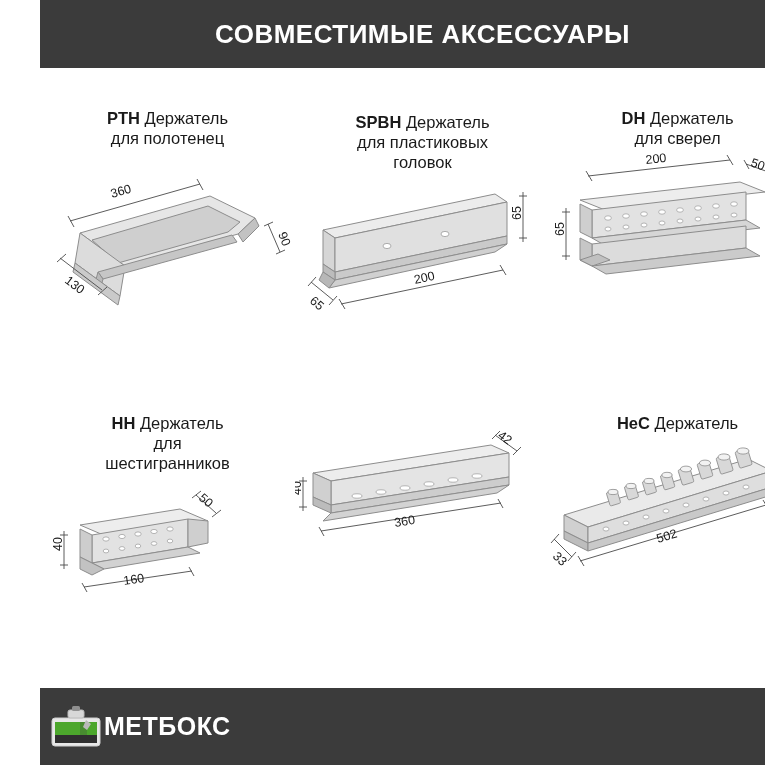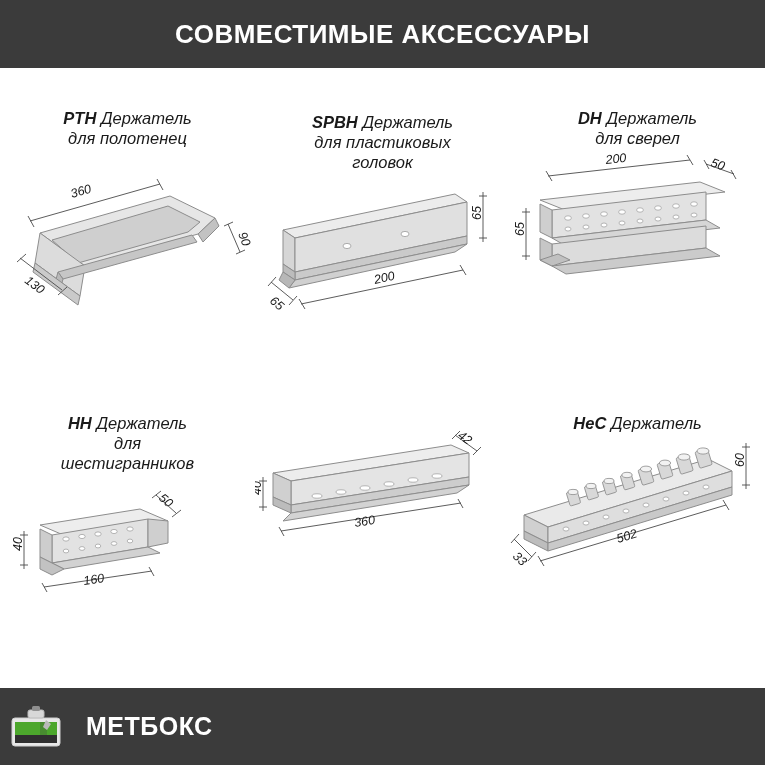--- a/index.html
+++ b/index.html
@@ -3,21 +3,21 @@
 <meta charset="utf-8">
 <style>
   html,body{margin:0;padding:0;}
   body{
     width:765px;height:765px;
     background:#ffffff;
     font-family:"Liberation Sans", sans-serif;
     overflow:hidden;
     position:relative;
   }
-  .page{width:644px;height:765px;position:relative;}
+  .page{width:644px;height:765px;position:relative;margin-left:40px;}
 
   
   .header{
     position:absolute;left:0;top:0;width:765px;height:68px;
     background:#3b3b3b;
     display:flex;align-items:center;justify-content:center;
   }
   .header-title{
     color:#ffffff;
     font-size:26px;
@@ -26,21 +26,20 @@
     text-align:center;
   }
 
   
   .grid{
     position:absolute;left:0;top:68px;width:765px;height:620px;
   }
   .cell{
     position:absolute;
     width:255px;
-    font-style:italic;
   }
   .cell .caption{
     text-align:center;
     font-size:16.5px;
     color:#1a1a1a;
     line-height:1.22;
     padding:0 14px;
     box-sizing:border-box;
   }
   .cell .caption b{font-weight:bold;}
@@ -59,21 +58,21 @@
 
   
   .footer{
     position:absolute;left:0;top:688px;width:765px;height:77px;
     background:#3b3b3b;
     display:flex;align-items:center;
   }
   .logo{
     margin-left:10px;
     display:flex;align-items:center;
-    gap:24px;
+    gap:2px;
   }
   .logo-mark{
     width:52px;height:46px;position:relative;
   }
   .logo-text{
     color:#ffffff;
     font-size:25px;
     font-weight:bold;
     letter-spacing:0.5px;
   }

